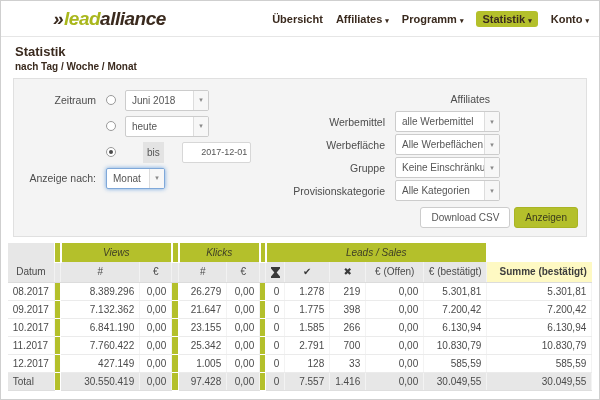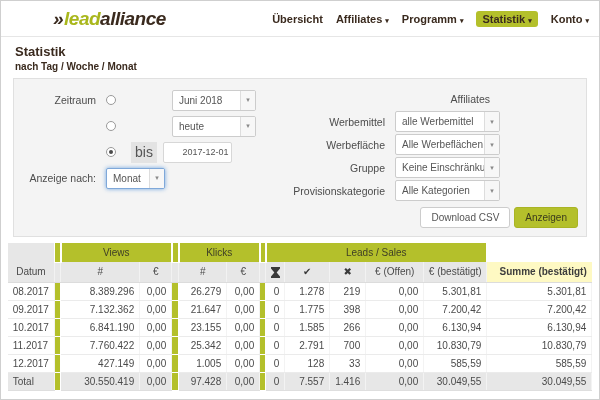--- a/index.html
+++ b/index.html
@@ -31,41 +31,41 @@
   .zrow { display:flex; align-items:center; height:26px; }
   .zlabel { width:74px; text-align:right; margin-right:10px; color:#4c4c4c; }
   .radio { width:10px; height:10px; min-width:10px; border:1px solid #9a9a9a; border-radius:50%; background:#fff; margin-right:9px; position:relative; cursor:pointer; }
   .radio.on::after { content:''; position:absolute; left:2px; top:2px; right:2px; bottom:2px; background:#4a4a4a; border-radius:50%; }
   .radio-spacer { width:74px; margin-right:10px; }
 
   .select { display:inline-flex; align-items:stretch; height:21px; background:#fff; border:1px solid #ccc; border-radius:2px; overflow:hidden; cursor:pointer; }
   .select-val { padding:0 6px; font-size:10px; color:#555; flex:1; display:flex; align-items:center; white-space:nowrap; overflow:hidden; }
   .select-btn { width:15px; border-left:1px solid #ddd; background:#f7f7f7; display:flex; align-items:center; justify-content:center; color:#8a8a8a; font-size:7px; }
   .select.focused { border-color:#7fa8d9; box-shadow:0 0 4px rgba(90,150,220,.85); }
-  .w84 { width:84px;margin-left:47px; } .w80 { width:59px; } .w105 { width:105px; }
+  .w84 { width:84px; } .w80 { width:59px; } .w105 { width:105px; }
 
   .text-input { height:21px; background:#fff; border:1px solid #d7d7d7; border-radius:2px; font-size:9px; color:#555; text-align:center; font-family:"Liberation Sans",sans-serif; outline:none; }
   .w-date1 { width:79px; } .w-date2 { width:69px;padding-left:16px; }
-  .bis { background:#e3e3e3; height:21px; display:flex; align-items:center; padding:0 4px; font-size:14px; color:#555; margin:0 6px; }
+  .bis { background:#e3e3e3; height:21px; display:flex; align-items:center; padding:0 4px; font-size:10px; color:#555; margin:0 18px; }
 
   .rrow { display:flex; align-items:center; height:23px; padding-right:78px; }
   .rlabel { flex:1; text-align:right; margin-right:10px; color:#4c4c4c; white-space:nowrap; }
 
   .btn-row { display:flex; justify-content:flex-end; gap:4px; margin-top:5px; }
   .btn { height:21px; padding:0 10px; display:inline-flex; align-items:center; font-size:10px; border-radius:3px; cursor:pointer; white-space:nowrap; }
   .btn-secondary { background:#fff; border:1px solid #ccc; color:#555; }
   .btn-primary { background:#b4c02b; border:1px solid #a9b425; color:#3a3a1c; }
 
   
   .stats-table { border-collapse:collapse; table-layout:fixed; width:584px; margin:6px auto 0; font-size:10px; color:#4a4a4a; }
   .stats-table td, .stats-table th { overflow:hidden; white-space:nowrap; }
   .g-blank-left { background:#e7e7e7; }
   .g-blank-right { background:#fff; }
   .group-row th { height:19px; font-weight:normal; }
-  .group-th { background:#b4c02b; color:#3e3e26; text-align:center; border-left:2px solid #fff; border-right:2px solid #fff; }
+  .group-th { background:#b4c02b; color:#3e3e26; text-align:center; border-left:2px solid #fff; border-right:2px solid #fff;font-style:italic; }
   .sep { background:#b4c02b; border-left:1px solid #fff; border-right:1px solid #fff; border-bottom:1px solid rgba(255,255,255,.55); }
   .head-row th { height:20px; background:#e7e7e7; font-weight:normal; text-align:center; border-right:1px solid #f2f2f2; border-bottom:1px solid #dcdcdc; }
   .head-row .summe-h { background:#fef9c3; font-weight:bold; text-align:right; padding-right:5px; color:#3d3d3d; border-right:none; }
   .icon-glyph { font-size:10px; color:#3a3a3a; }
   .hourglass-svg { vertical-align:middle; }
   .cell { height:18px; border-bottom:1px solid #ebebeb; border-right:1px solid #f3f3f3; background:#fff; }
   .cell-datum { text-align:left; padding-left:5px; }
   .cell-num { text-align:right; padding-right:5px; }
   .total-row .cell { background:#e7e7e7; border-bottom:1px solid #dedede; }
 </style>

